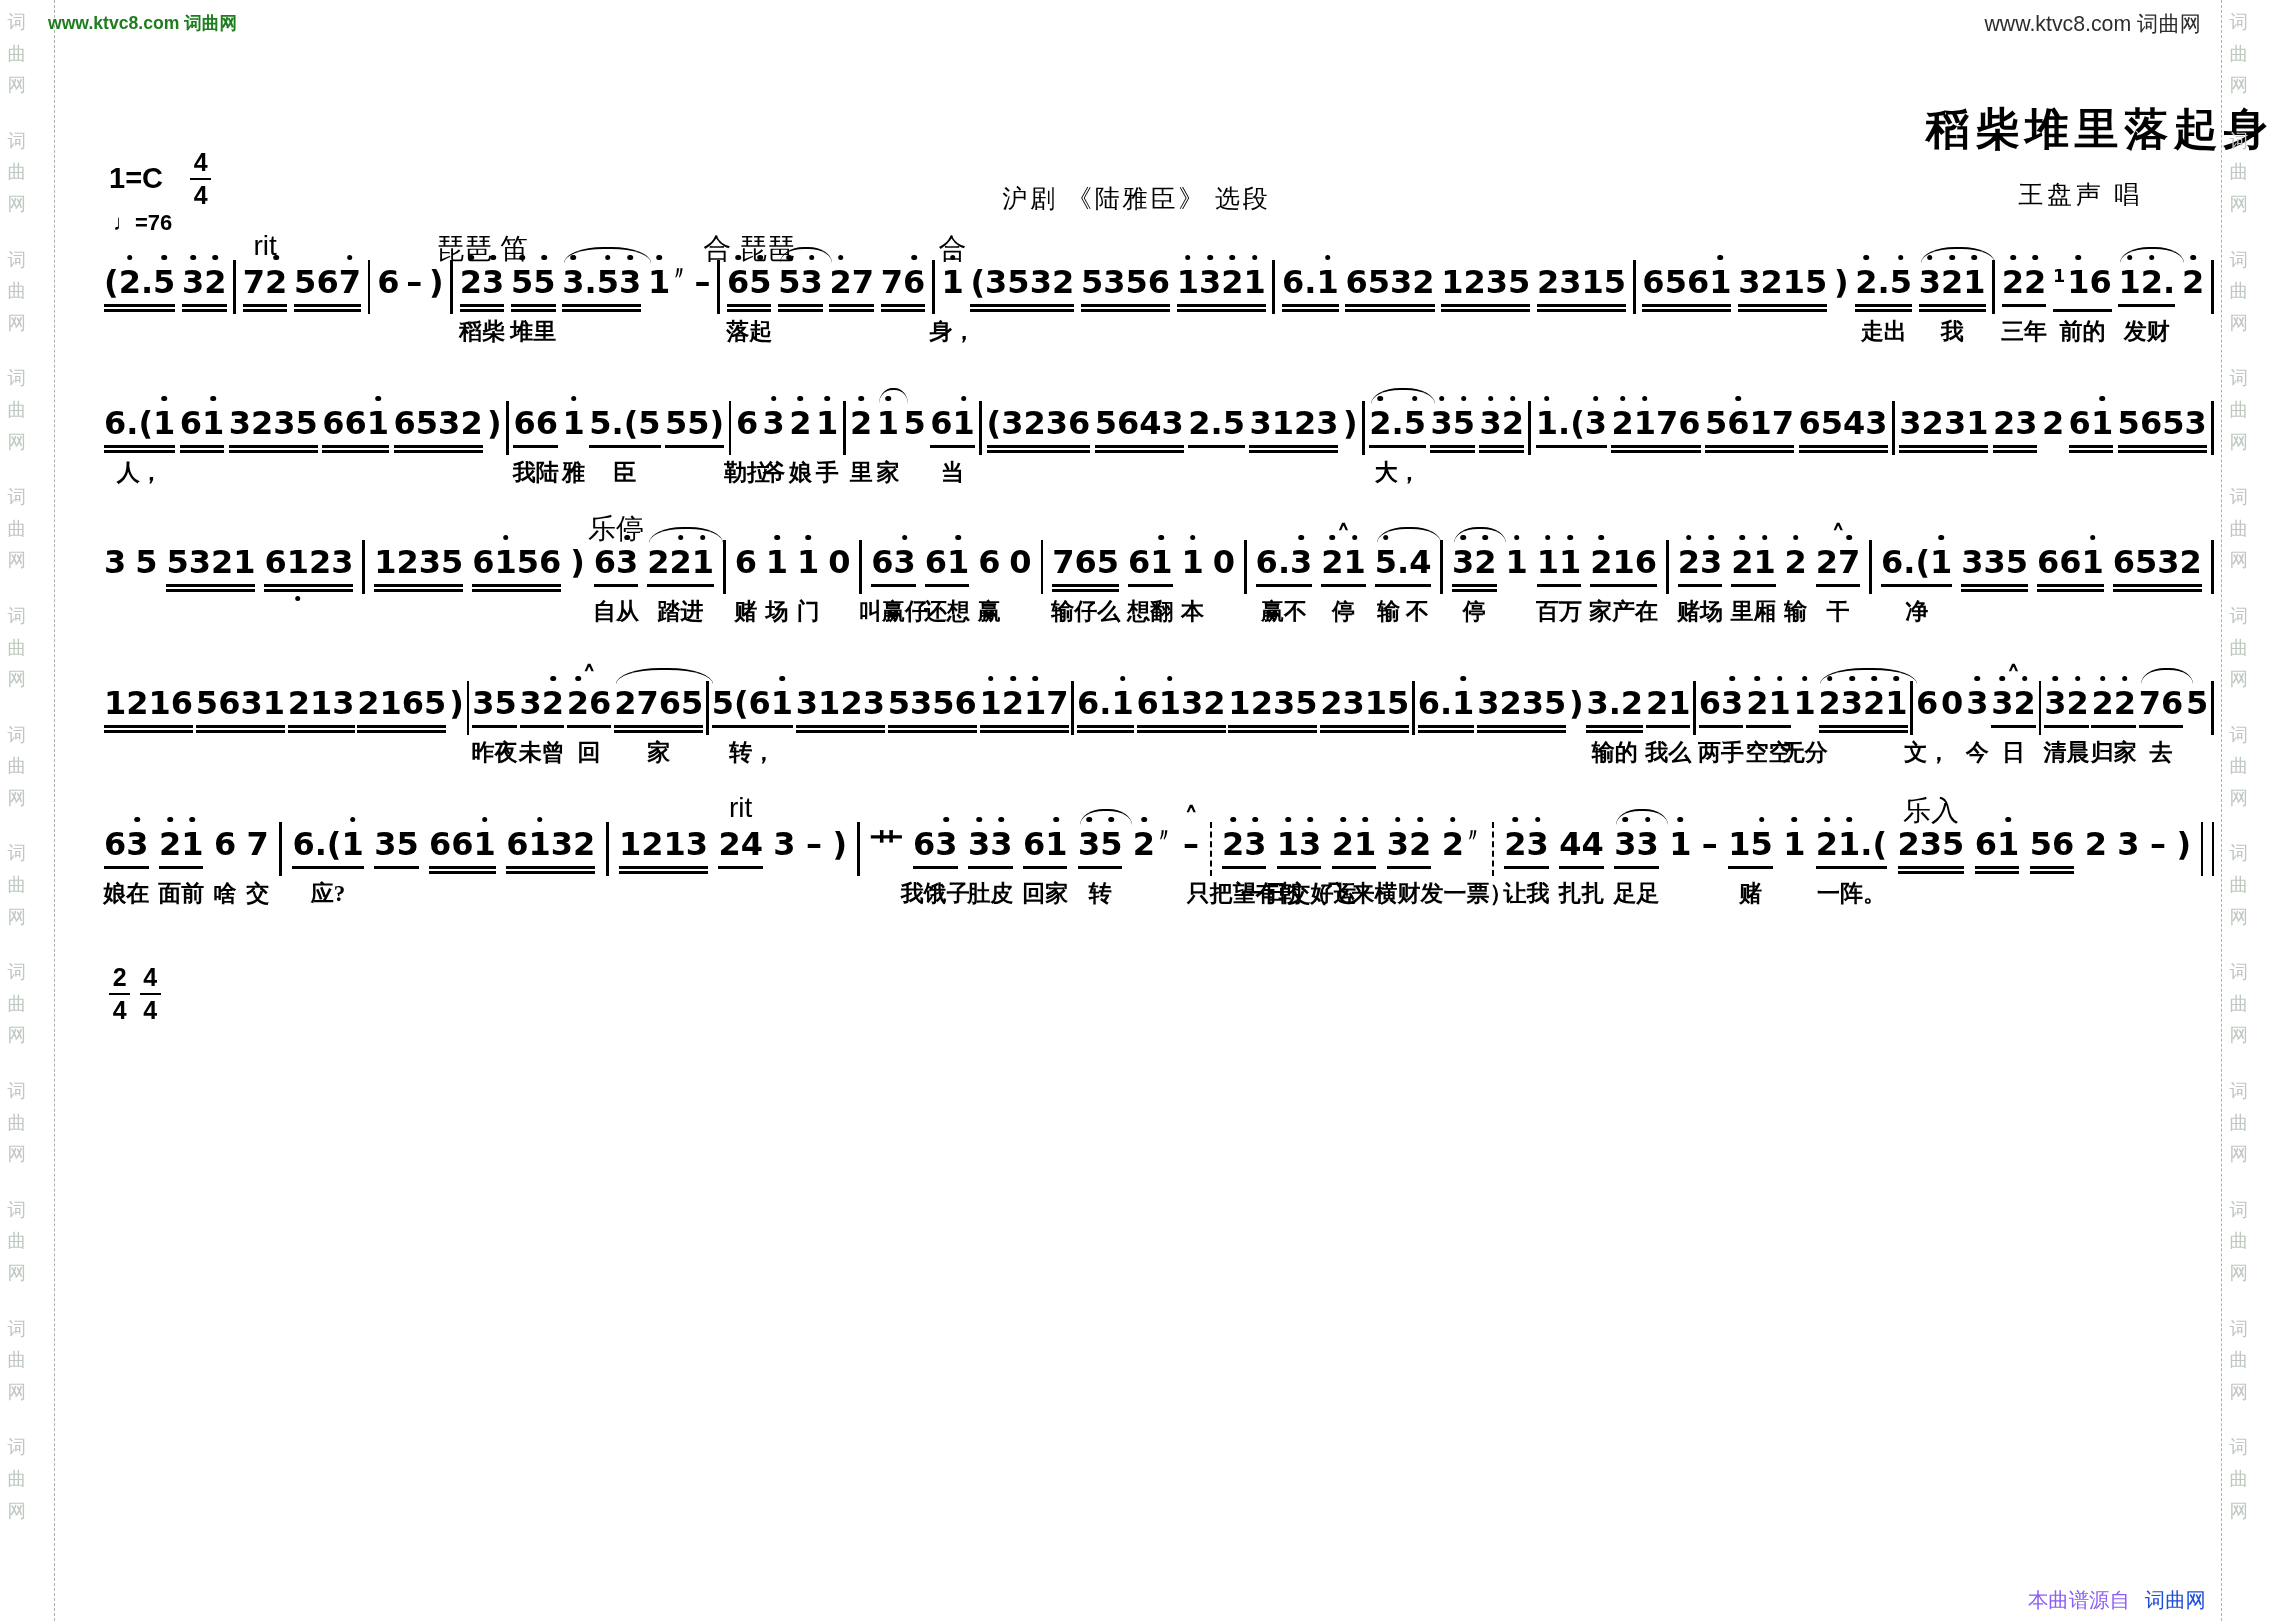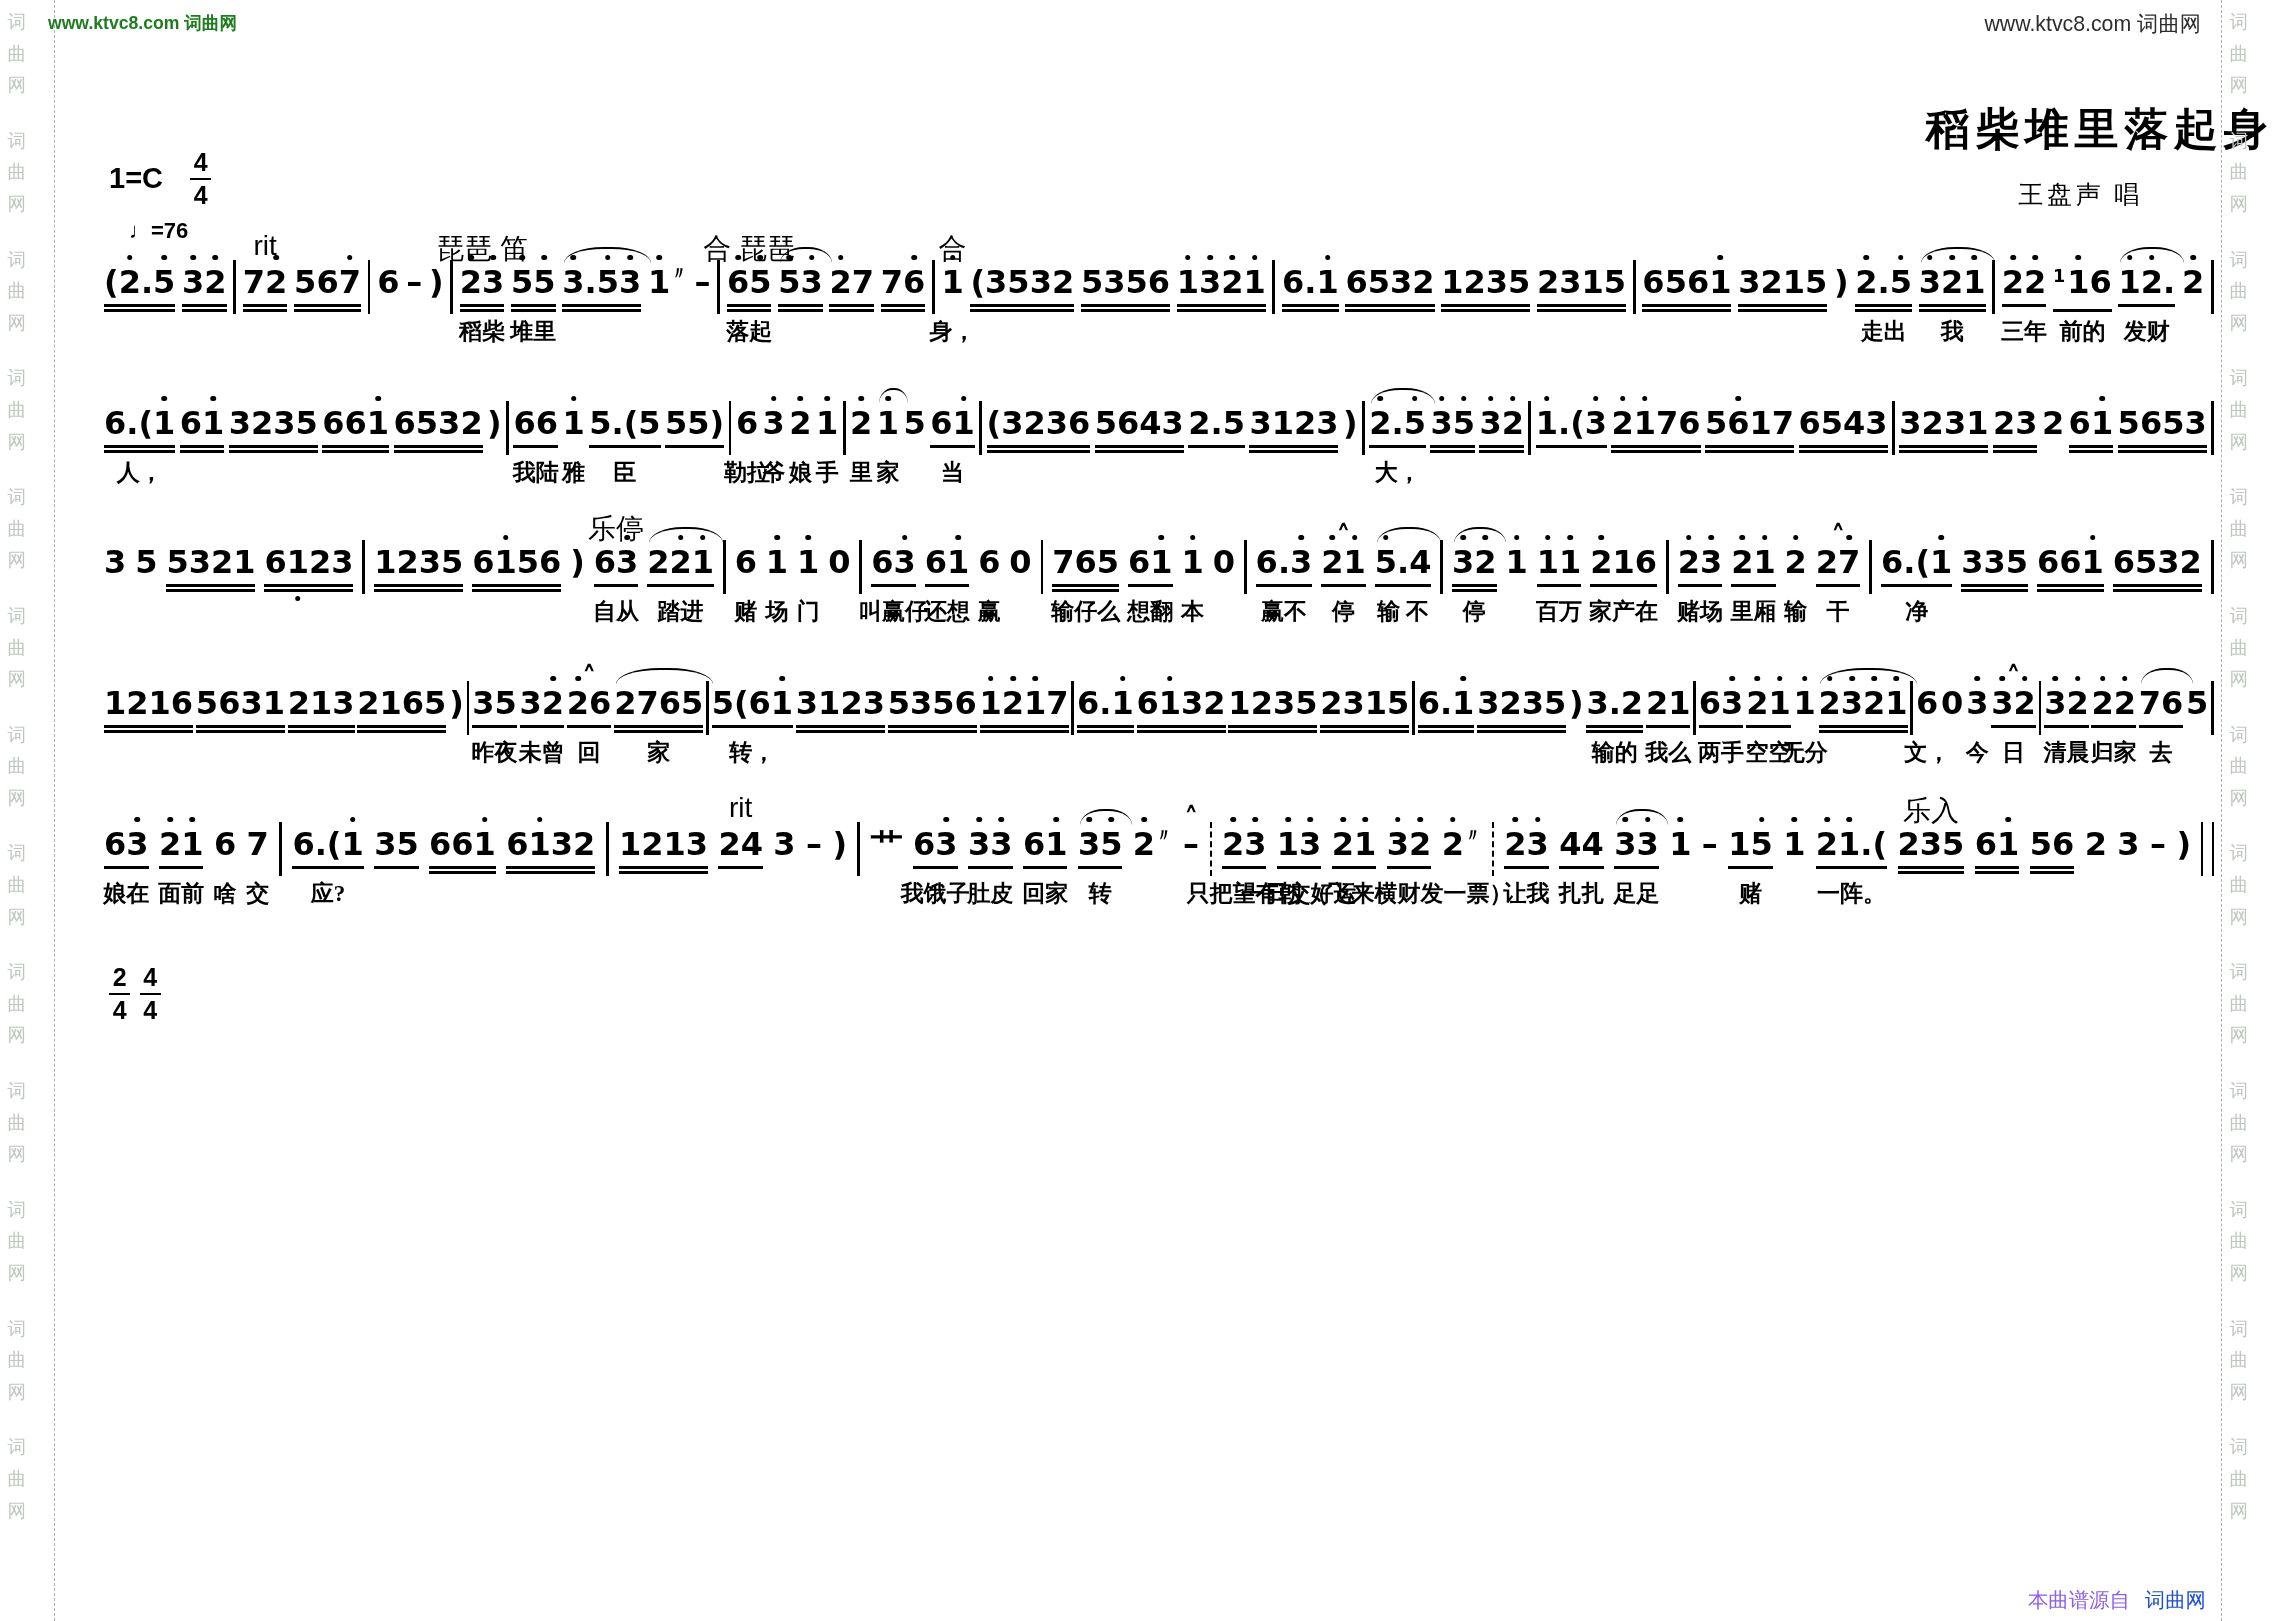--- a/index.html
+++ b/index.html
@@ -19,21 +19,21 @@
 
   
   .title{position:absolute;left:0;right:0;top:100px;text-align:right;
          font-family:"Liberation Serif",serif;font-size:44px;font-weight:700;letter-spacing:5.6px;}
   .subtitle{position:absolute;left:0;right:0;top:182px;text-align:center;
             font-family:"Liberation Serif",serif;font-size:25px;letter-spacing:2.8px;}
   .singer{position:absolute;right:130px;top:178px;font-family:"Liberation Serif",serif;
           font-size:25px;letter-spacing:3.7px;}
   .keyrow{position:absolute;left:109px;top:150px;display:flex;align-items:center;gap:27px;
           font-size:29px;font-weight:700;}
-  .tempo{position:absolute;left:129px;top:210px;font-size:22px;font-weight:700;margin-top:8px;}
+  .tempo{position:absolute;left:113px;top:210px;font-size:22px;font-weight:700;}
   .frac{display:inline-flex;flex-direction:column;align-items:center;line-height:1;font-weight:700;font-size:22px;}
   .frac .fnum{border-bottom:2.8px solid #000;padding:0 3.7px 2.8px;}
   .frac .fden{padding-top:2.8px;}
   .timechange{position:absolute;left:109px;top:965px;display:flex;gap:9.3px;align-items:center;}
   .timechange .frac{font-size:25px;}
 
   
   .score{position:absolute;left:104px;right:59px;top:0;bottom:0;z-index:2;}
   .sys{position:absolute;left:0;right:0;display:flex;justify-content:space-between;
        align-items:flex-start;height:111px;}
@@ -176,20 +176,21 @@
       <div class="wmch">词</div>
       <div class="wmch">曲</div>
       <div class="wmch">网</div>
       <div class="wmgap"></div>
     </div>
 
   <div class="wm-tl">www.ktvc8.com 词曲网</div>
   <div class="wm-tr">www.ktvc8.com 词曲网</div>
 
   <div class="title">稻柴堆里落起身</div>
+  <div class="subtitle">沪剧 《陆雅臣》 选段</div>
   <div class="singer">王盘声 唱</div>
 
   <div class="keyrow">
     <span>1=C</span>
     <span class="frac" style="font-size:25px;">
       <span class="fnum">4</span>
       <span class="fden">4</span>
     </span>
   </div>
   <div class="tempo">♩=76</div>

